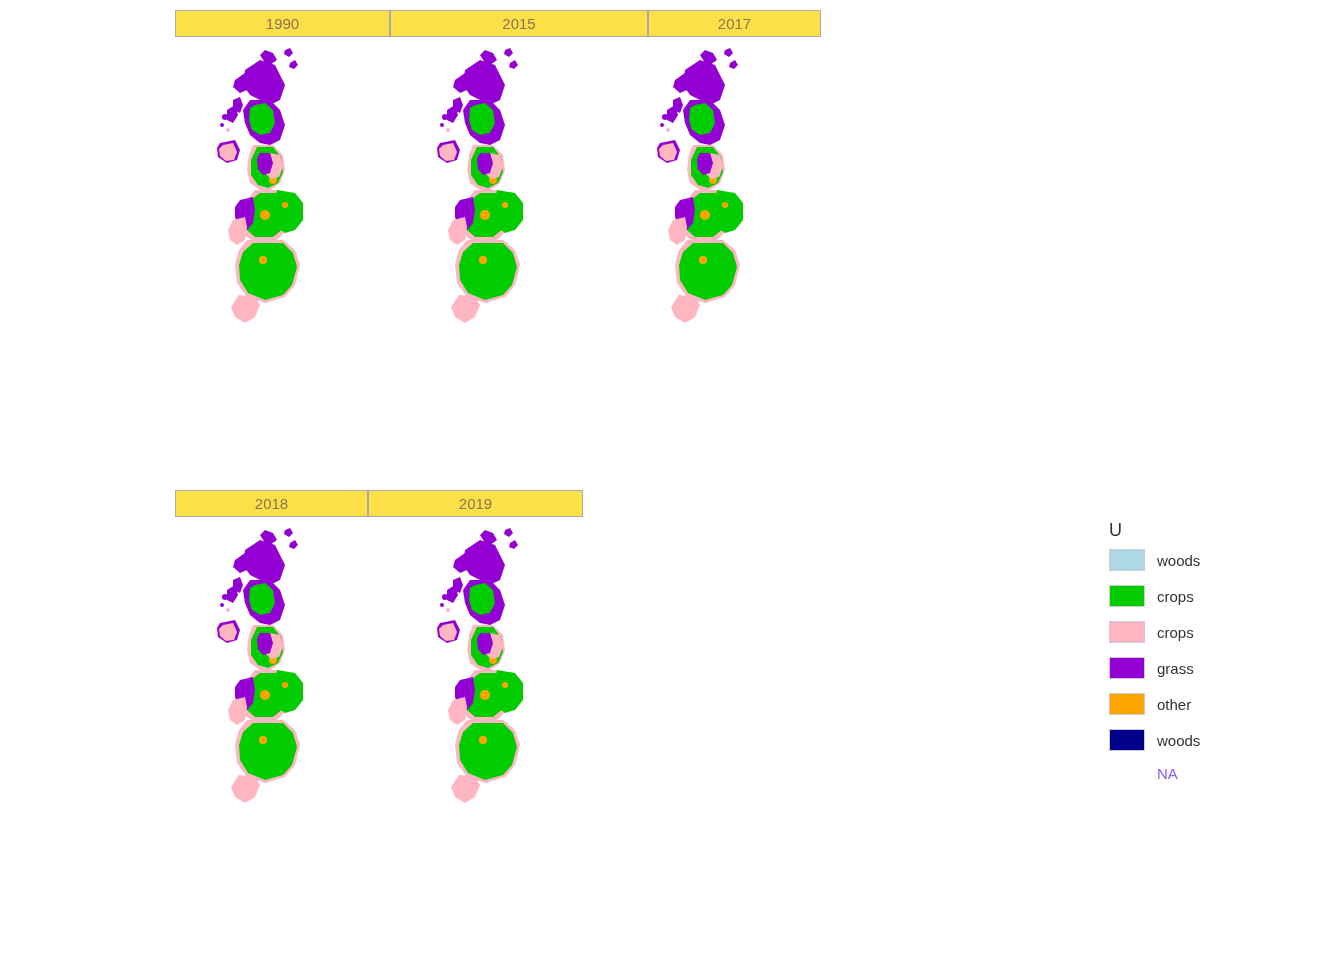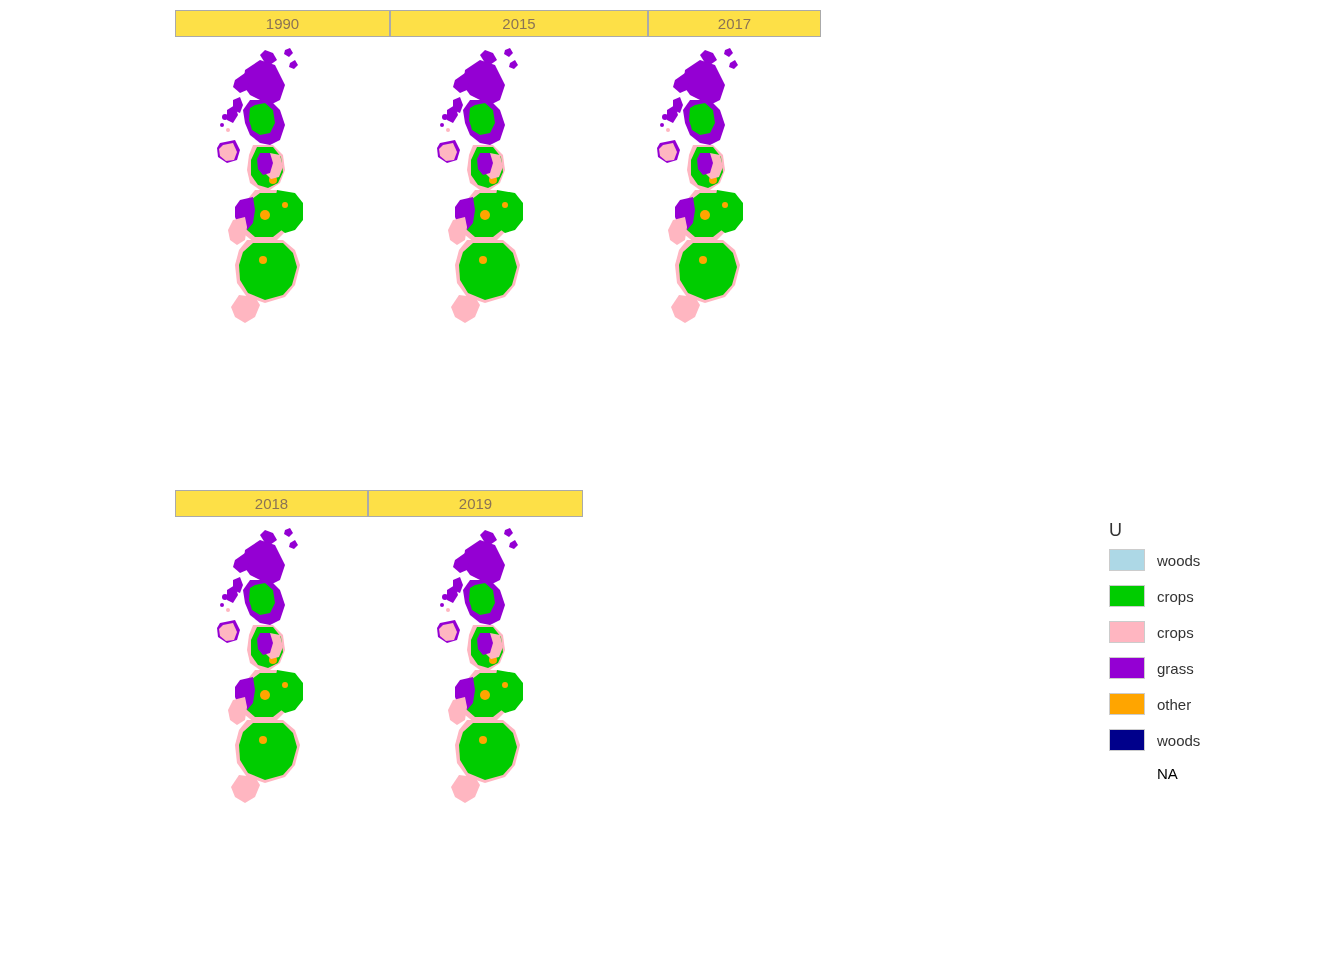--- a/index.html
+++ b/index.html
@@ -114,21 +114,21 @@
 
     .legend-label {
       font-size: 15px;
       color: #333;
       text-align: center;
     }
 
     .legend-na {
       margin-top: 4px;
       font-size: 15px;
-      color: #000000;
+      color: #8b5cf6;
       margin-left: 48px;
     }
   </style>
 </head>
 <body>
 
 <div class="main-container">
 
   <div class="year-headers-row1">
     <div class="year-header year-header-1990">1990</div>

